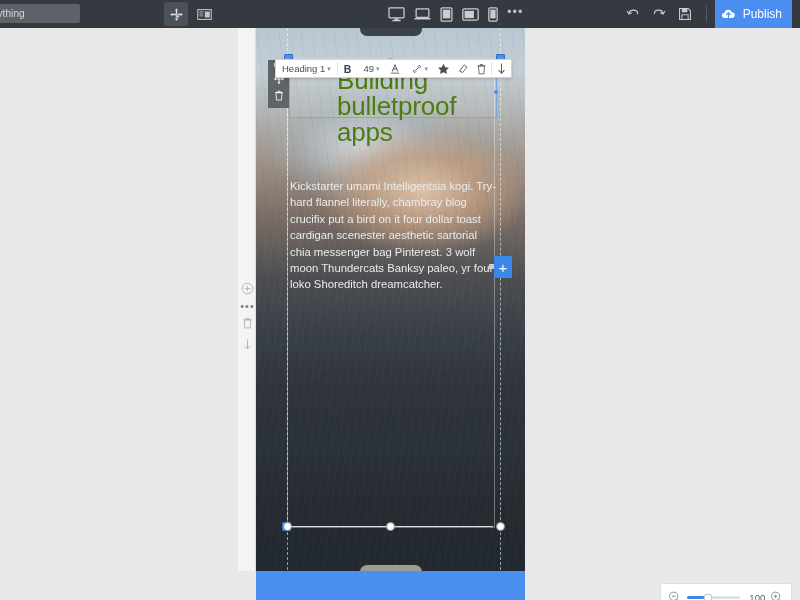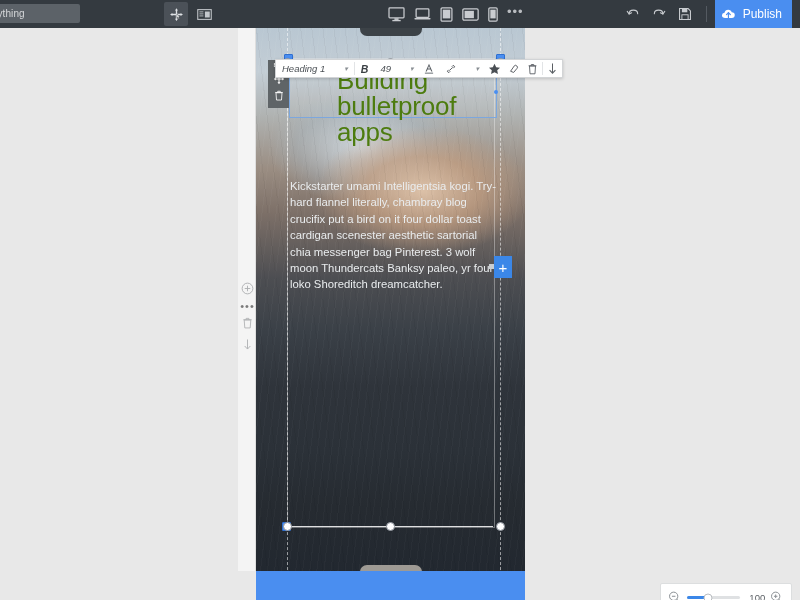--- a/index.html
+++ b/index.html
@@ -191,24 +191,23 @@
   }
 
   
   .fmt {
     position:absolute; left:275px; top:31px;
     height:19px; background:#fff; border:1px solid #d2d4d6;
     display:flex; align-items:center; z-index:30;
     box-shadow:0 1px 3px rgba(0,0,0,.18);
   }
   .fmt-item {
-    display:flex; align-items:center; gap:19px;
+    display:flex; align-items:center; gap:2px;
     height:19px; padding:0 6px; font-size:9.5px; color:#4a4f54;
     white-space:nowrap;
-    font-style:italic;
   }
   .caret { font-size:7px; color:#8a8f94; }
   .fmt-sep { width:1px; height:13px; background:#e2e4e6; }
   .fmt-ic { display:flex; align-items:center; justify-content:center; width:19px; height:19px; }
   .fmt-bold { font-weight:bold; font-size:10.5px; color:#3b4045; }
 
   
   .zoomctl {
     position:absolute; left:660px; top:555px;
     width:132px; height:29px; background:#fff;

